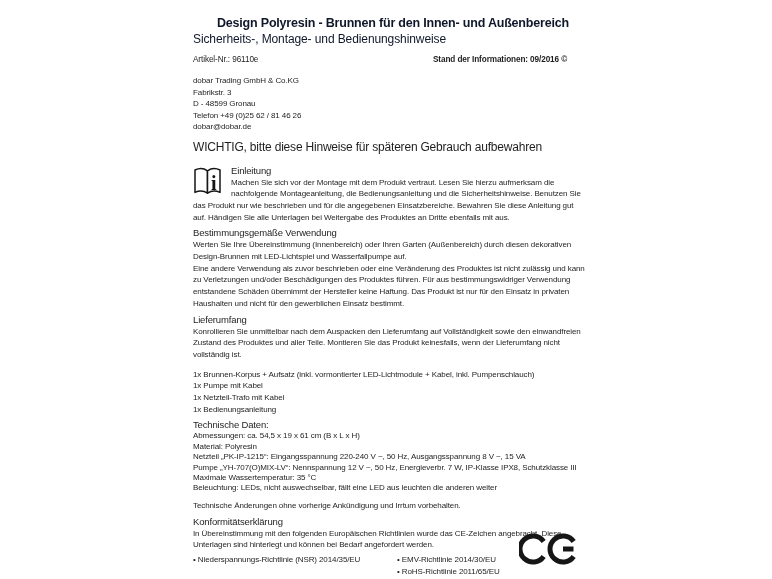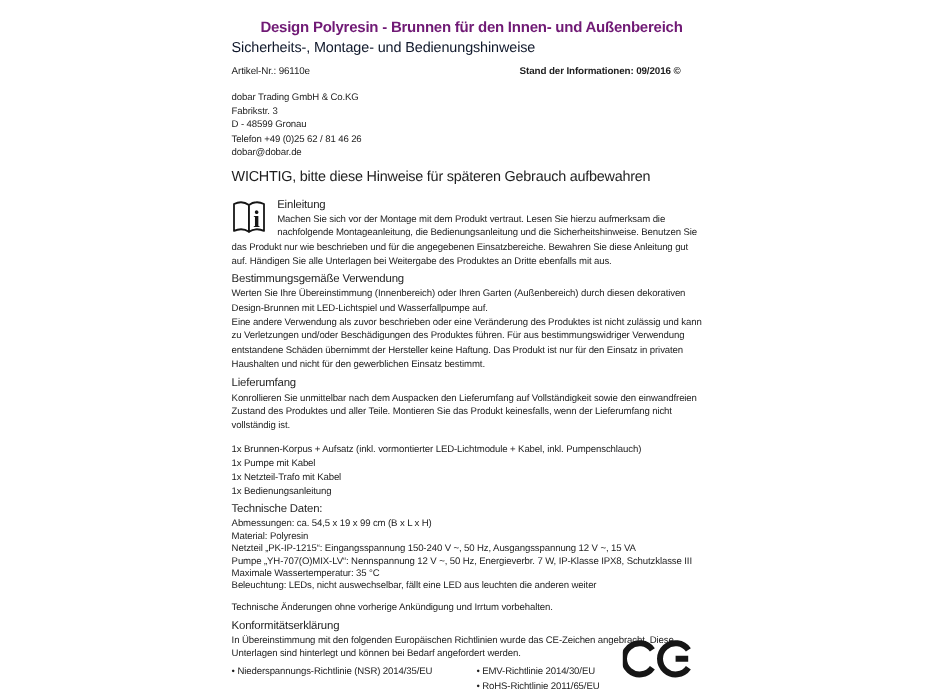--- a/index.html
+++ b/index.html
@@ -9,21 +9,21 @@
     background:#ffffff;
     font-family:"Liberation Sans",sans-serif;
     color:#1e1e1e;
     overflow:hidden;
   }
   .content{
     position:absolute;left:193px;top:16px;width:392px;
     font-size:8px;line-height:11.5px;
     letter-spacing:-0.1px;
   }
-  .t-title{font-size:12.5px;line-height:14px;font-weight:bold;color:#701a75;letter-spacing:-0.2px;padding-left:24px;}
+  .t-title{font-size:12.5px;line-height:14px;font-weight:bold;color:#0f172a;letter-spacing:-0.2px;padding-left:24px;}
   .t-sub{font-size:12px;line-height:14px;margin-top:2px;color:#0f172a;}
   .meta{position:relative;margin-top:9px;font-size:8.2px;line-height:10px;}
   .meta .artnr b{font-weight:normal;text-align:center;}
   .meta .stand{position:absolute;left:240px;top:0;font-weight:bold;}
   .addr{margin-top:10px;line-height:11.5px;}
   .wichtig{margin-top:7px;font-size:12px;line-height:14px;letter-spacing:-0.2px;}
   .sec{margin-top:4px;}
   .sec-h{font-size:9.5px;line-height:12px;letter-spacing:-0.15px;}
   .body{line-height:11.7px;}
   .einleitung{margin-top:11px;}
@@ -87,23 +87,23 @@
       <div class="items body">
         <div>1x Brunnen-Korpus + Aufsatz (inkl. vormontierter LED-Lichtmodule + Kabel, inkl. Pumpenschlauch)</div>
         <div>1x Pumpe mit Kabel</div>
         <div>1x Netzteil-Trafo mit Kabel</div>
         <div>1x Bedienungsanleitung</div>
       </div>
     </div>
 
     <div class="sec">
       <div class="sec-h">Technische Daten:</div>
-      <div class="tech-line">Abmessungen: ca. 54,5 x 19 x 99 cm (B x L x H)</div>
+      <div class="tech-line">Abmessungen: ca. 54,5 x 19 x 61 cm (B x L x H)</div>
       <div class="tech-line">Material: Polyresin</div>
-      <div class="tech-line">Netzteil „PK-IP-1215“: Eingangsspannung 150-240 V ~, 50 Hz, Ausgangsspannung 12 V ~, 15 VA</div>
+      <div class="tech-line">Netzteil „PK-IP-1215“: Eingangsspannung 220-240 V ~, 50 Hz, Ausgangsspannung 8 V ~, 15 VA</div>
       <div class="tech-line">Pumpe „YH-707(O)MIX-LV“: Nennspannung 12 V ~, 50 Hz, Energieverbr. 7 W, IP-Klasse IPX8, Schutzklasse III</div>
       <div class="tech-line">Maximale Wassertemperatur: 35 °C</div>
       <div class="tech-line">Beleuchtung: LEDs, nicht auswechselbar, fällt eine LED aus leuchten die anderen weiter</div>
       <div class="note body">Technische Änderungen ohne vorherige Ankündigung und Irrtum vorbehalten.</div>
     </div>
 
     <div class="sec">
       <div class="sec-h">Konformitätserklärung</div>
       <div class="body">In Übereinstimmung mit den folgenden Europäischen Richtlinien wurde das CE-Zeichen angebracht. Diese Unterlagen sind hinterlegt und können bei Bedarf angefordert werden.</div>
       <div class="bullets">

